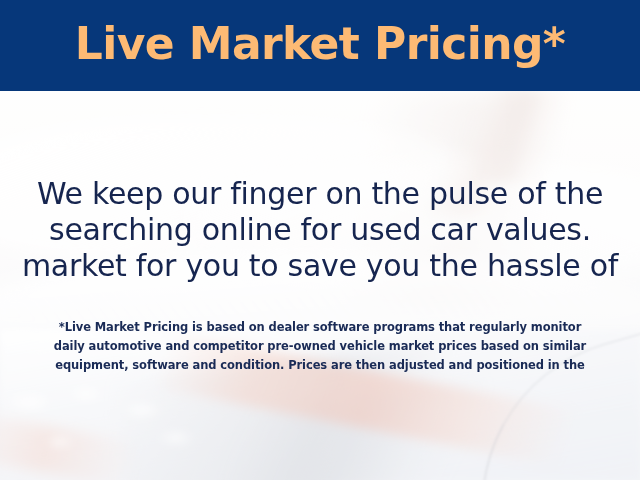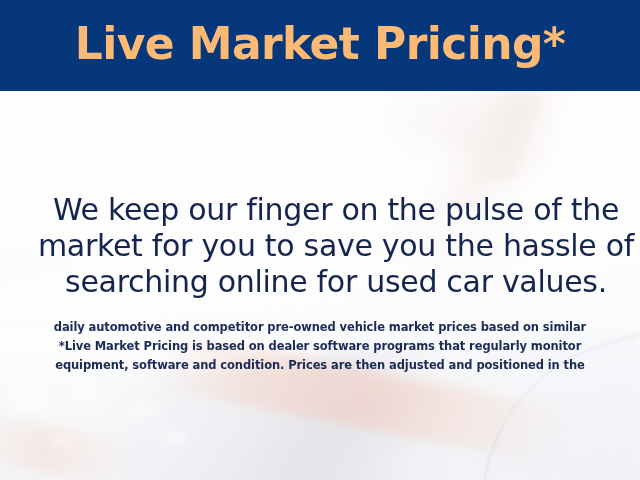--- a/index.html
+++ b/index.html
@@ -195,21 +195,21 @@
     margin: 16px;
     padding: 0 0 3px 0;
   }
 
   
   .headline {
     position: absolute;
     top: 176px;
     left: 20px;
     width: 600px;
-    margin: 16px;
+    margin: 0;
     text-align: center;
     color: #16254f;
     font-family: "DejaVu Sans", sans-serif;
     font-size: 30px;
     font-weight: normal;
     line-height: 36px;
     letter-spacing: -0.3px;
   }
 
   .headline-line {
@@ -256,23 +256,23 @@
   <div class="bg-layer bg-arc"></div>
   <div class="bg-layer bg-speckle"></div>
   <div class="bg-layer bg-veil"></div>
 
   <div class="banner">
     <h1 class="banner-title">Live Market Pricing*</h1>
   </div>
 
   <p class="headline">
     <span class="headline-line">We keep our finger on the pulse of the</span>
+    <span class="headline-line">searching online for used car values.</span>
     <span class="headline-line">market for you to save you the hassle of</span>
-    <span class="headline-line">searching online for used car values.</span>
   </p>
 
   <p class="fineprint">
+    <span class="fineprint-line">*Live Market Pricing is based on dealer software programs that regularly monitor</span>
     <span class="fineprint-line">daily automotive and competitor pre-owned vehicle market prices based on similar</span>
-    <span class="fineprint-line">*Live Market Pricing is based on dealer software programs that regularly monitor</span>
     <span class="fineprint-line">equipment, software and condition. Prices are then adjusted and positioned in the</span>
   </p>
 
 </div>
 
 </body></html>

